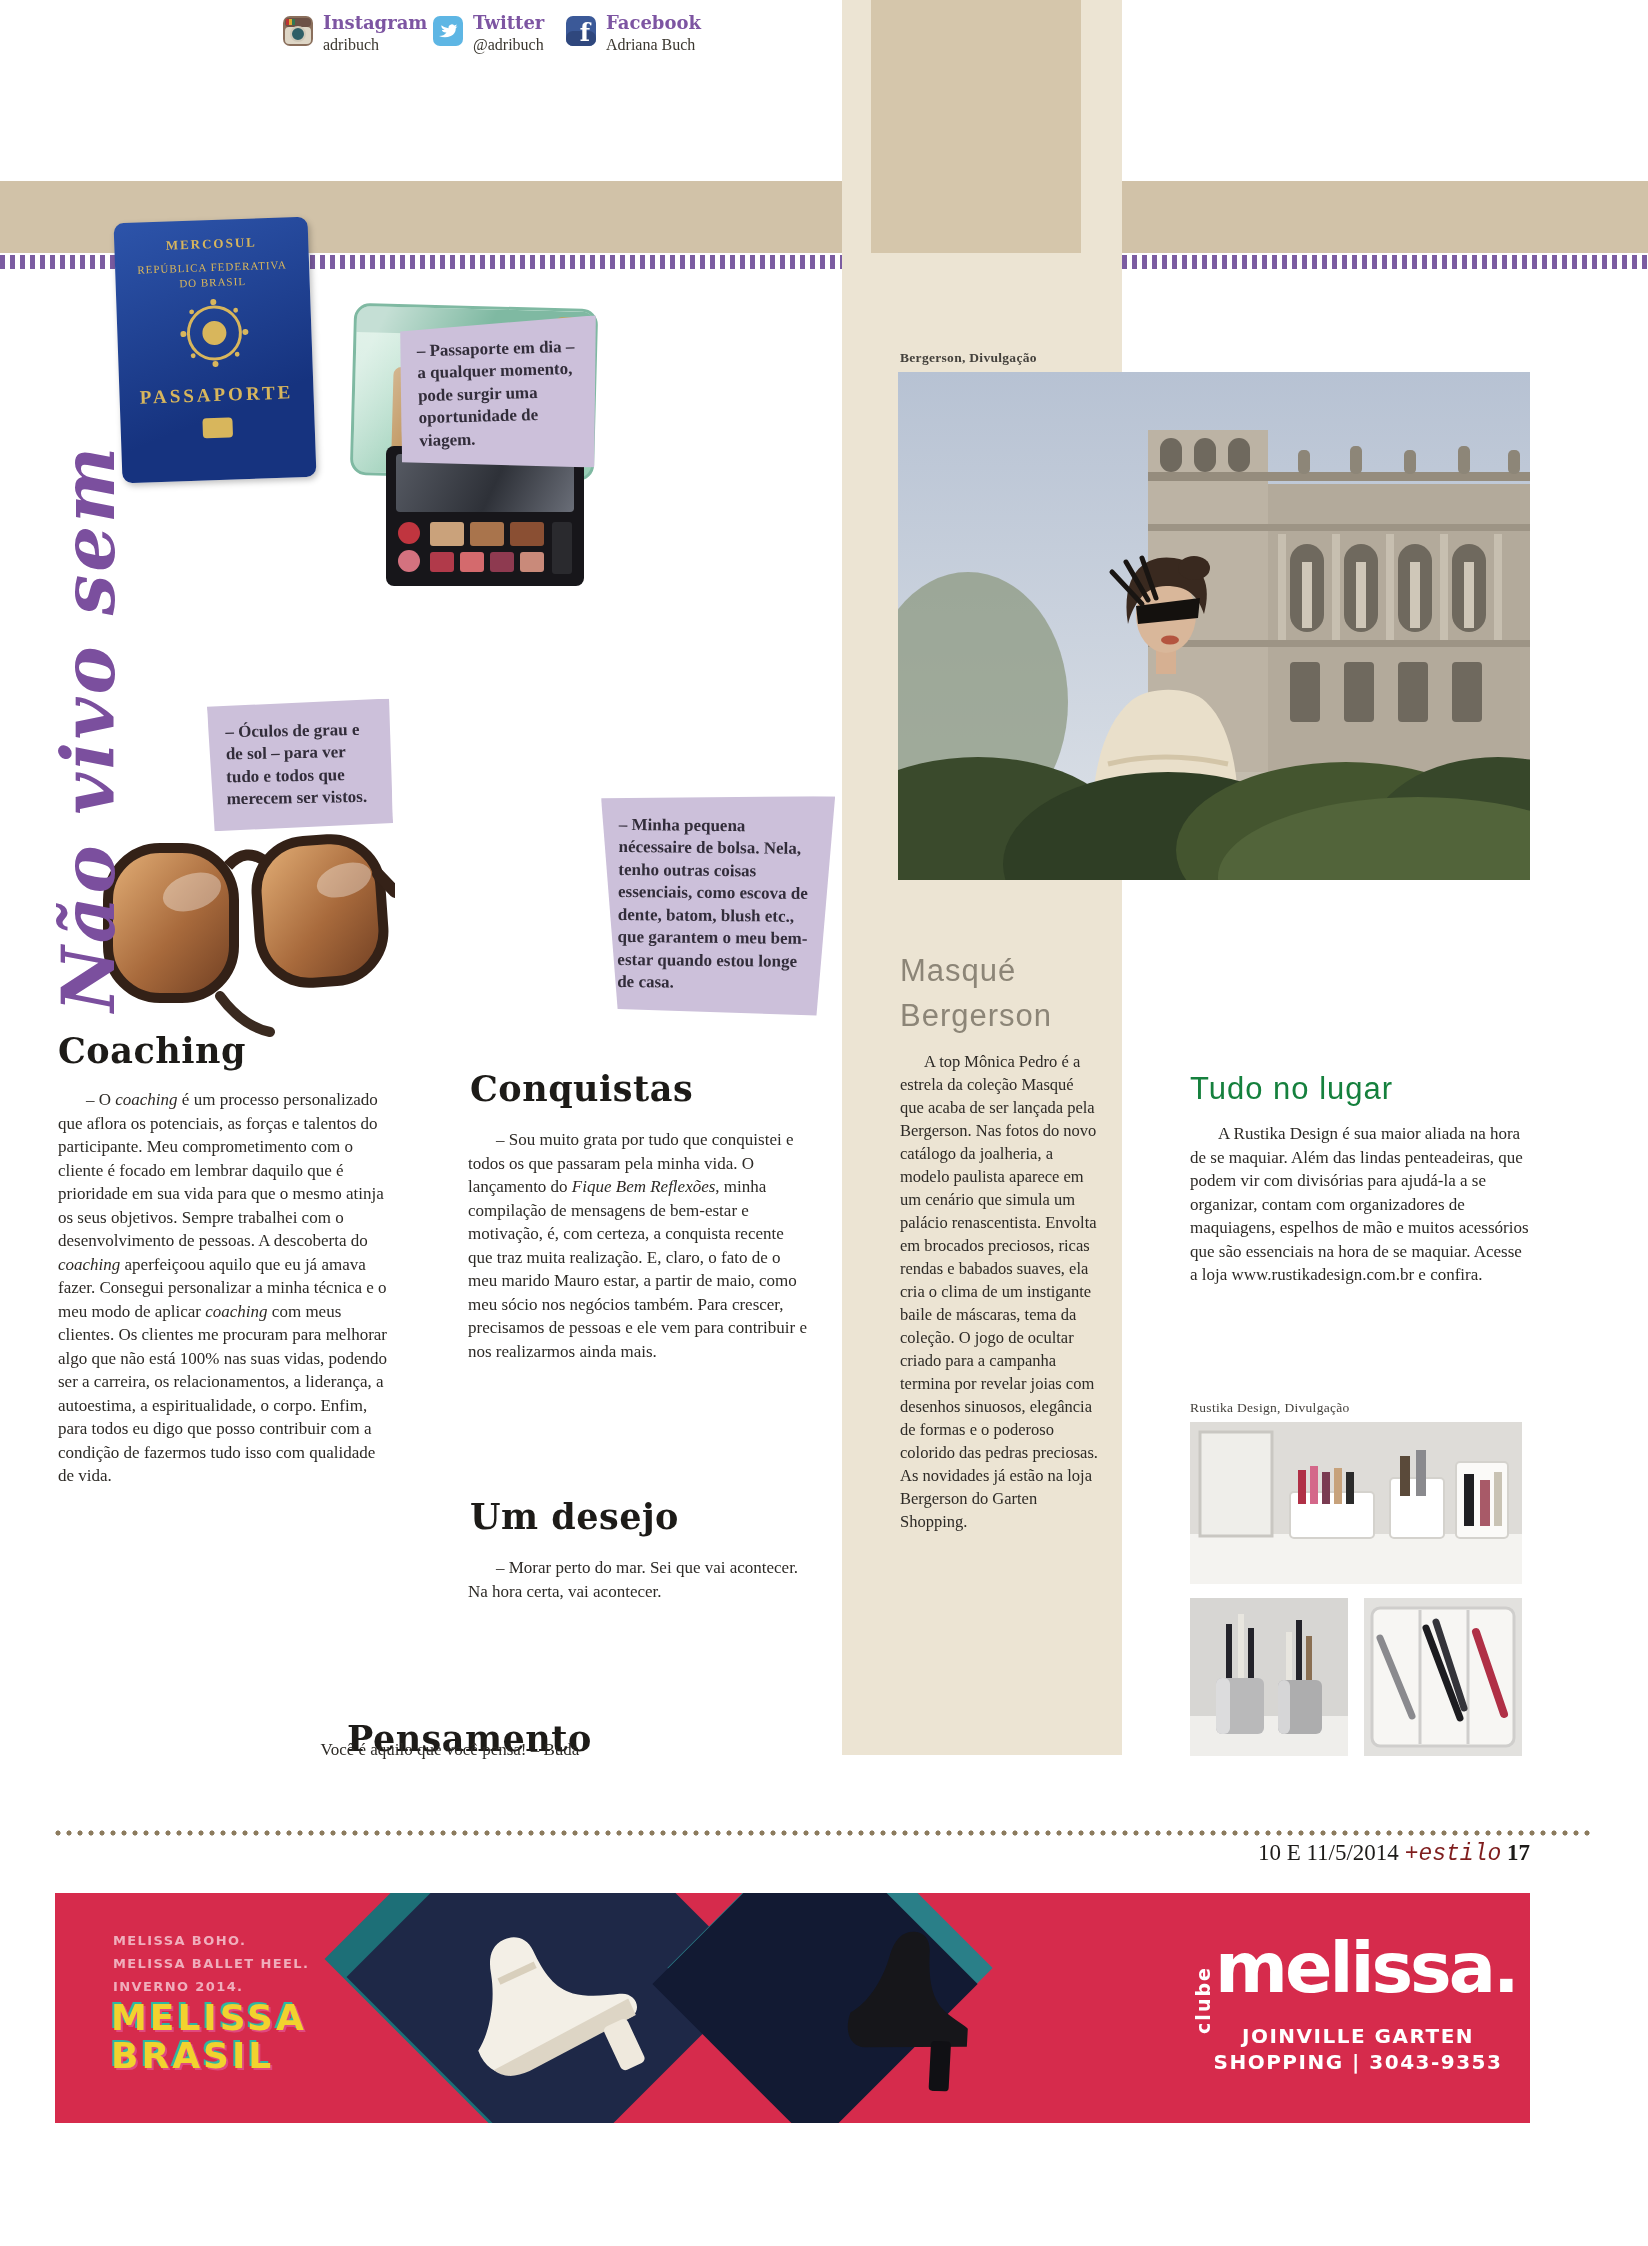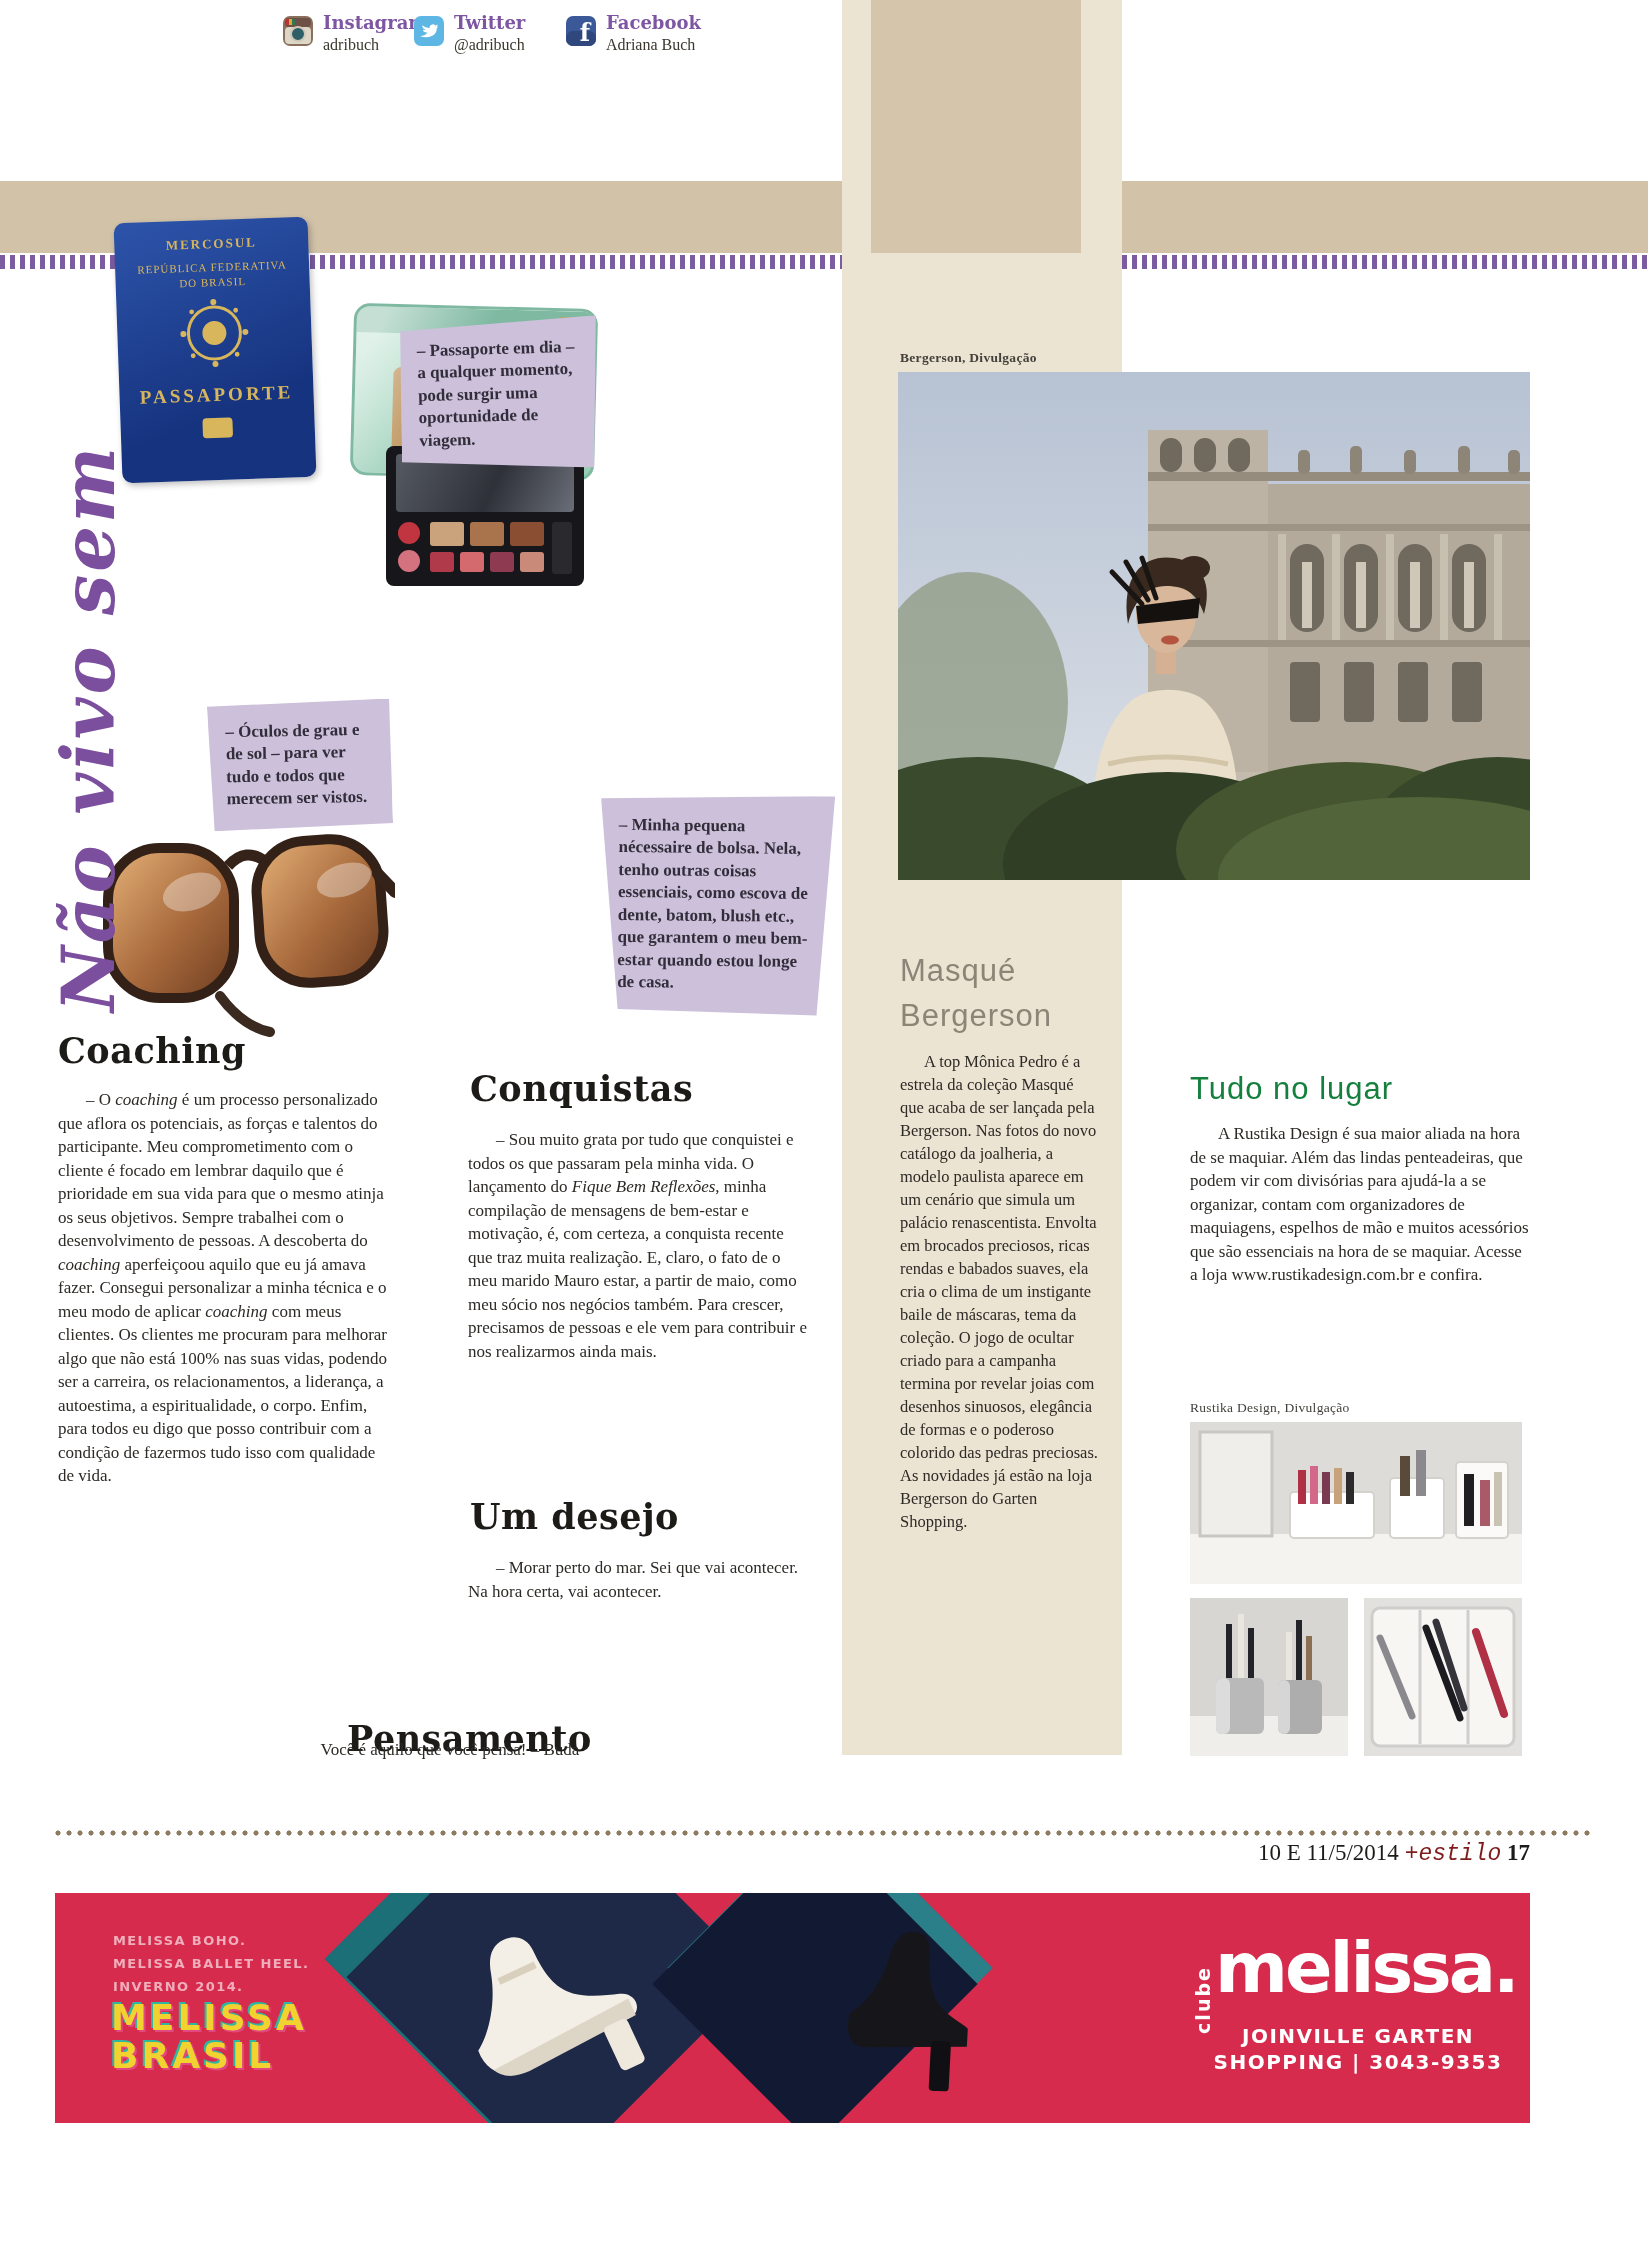--- a/index.html
+++ b/index.html
@@ -120,21 +120,21 @@
       <rect x="2" y="2" width="26" height="9" rx="4" fill="#6d5146"></rect>
       <rect x="2" y="11" width="26" height="17" rx="4" fill="#ded6c6"></rect>
       <circle cx="15" cy="18" r="7" fill="#2e5e66" stroke="#cfc8b8" stroke-width="2"></circle>
       <rect x="3" y="3" width="3" height="6" fill="#b33"></rect>
         <rect x="6" y="3" width="3" height="6" fill="#da3"></rect>
         <rect x="9" y="3" width="3" height="6" fill="#375"></rect>
     </svg>
     <span class="social-label">Instagram</span>
     <span class="social-handle">adribuch</span>
   </div>
-  <div class="abs social-item" style="left:414px;width:150px;text-align:right;">
+  <div class="abs social-item" style="left:433px;width:150px;text-align:right;">
     <svg class="social-icon" viewBox="0 0 30 30">
       <rect x="0" y="0" width="30" height="30" rx="7" fill="#5eb6e4"></rect>
       <path d="M6 20 Q11 20 13.5 16.5 Q9.5 16.8 8.8 13.8 Q10.5 14.3 11.5 13.6 Q8 12.6 8.4 9.2 Q11.5 12 15.5 12.2 Q15.3 8.8 18.3 8.4 Q20.2 8.2 21.2 9.4 L24 8.6 L22.5 10.8 Q23.6 10.7 24.6 10.2 L22.8 12.2 Q22.8 17.5 17.8 20 Q12 22.6 6 20 Z" fill="#ffffff"></path>
     </svg>
     <span class="social-label">Twitter</span>
     <span class="social-handle">@adribuch</span>
   </div>
   <div class="abs social-item" style="left:566px;width:170px;">
     <svg class="social-icon" viewBox="0 0 30 30">
       <rect x="0" y="0" width="30" height="30" rx="7" fill="#3b5998"></rect>

